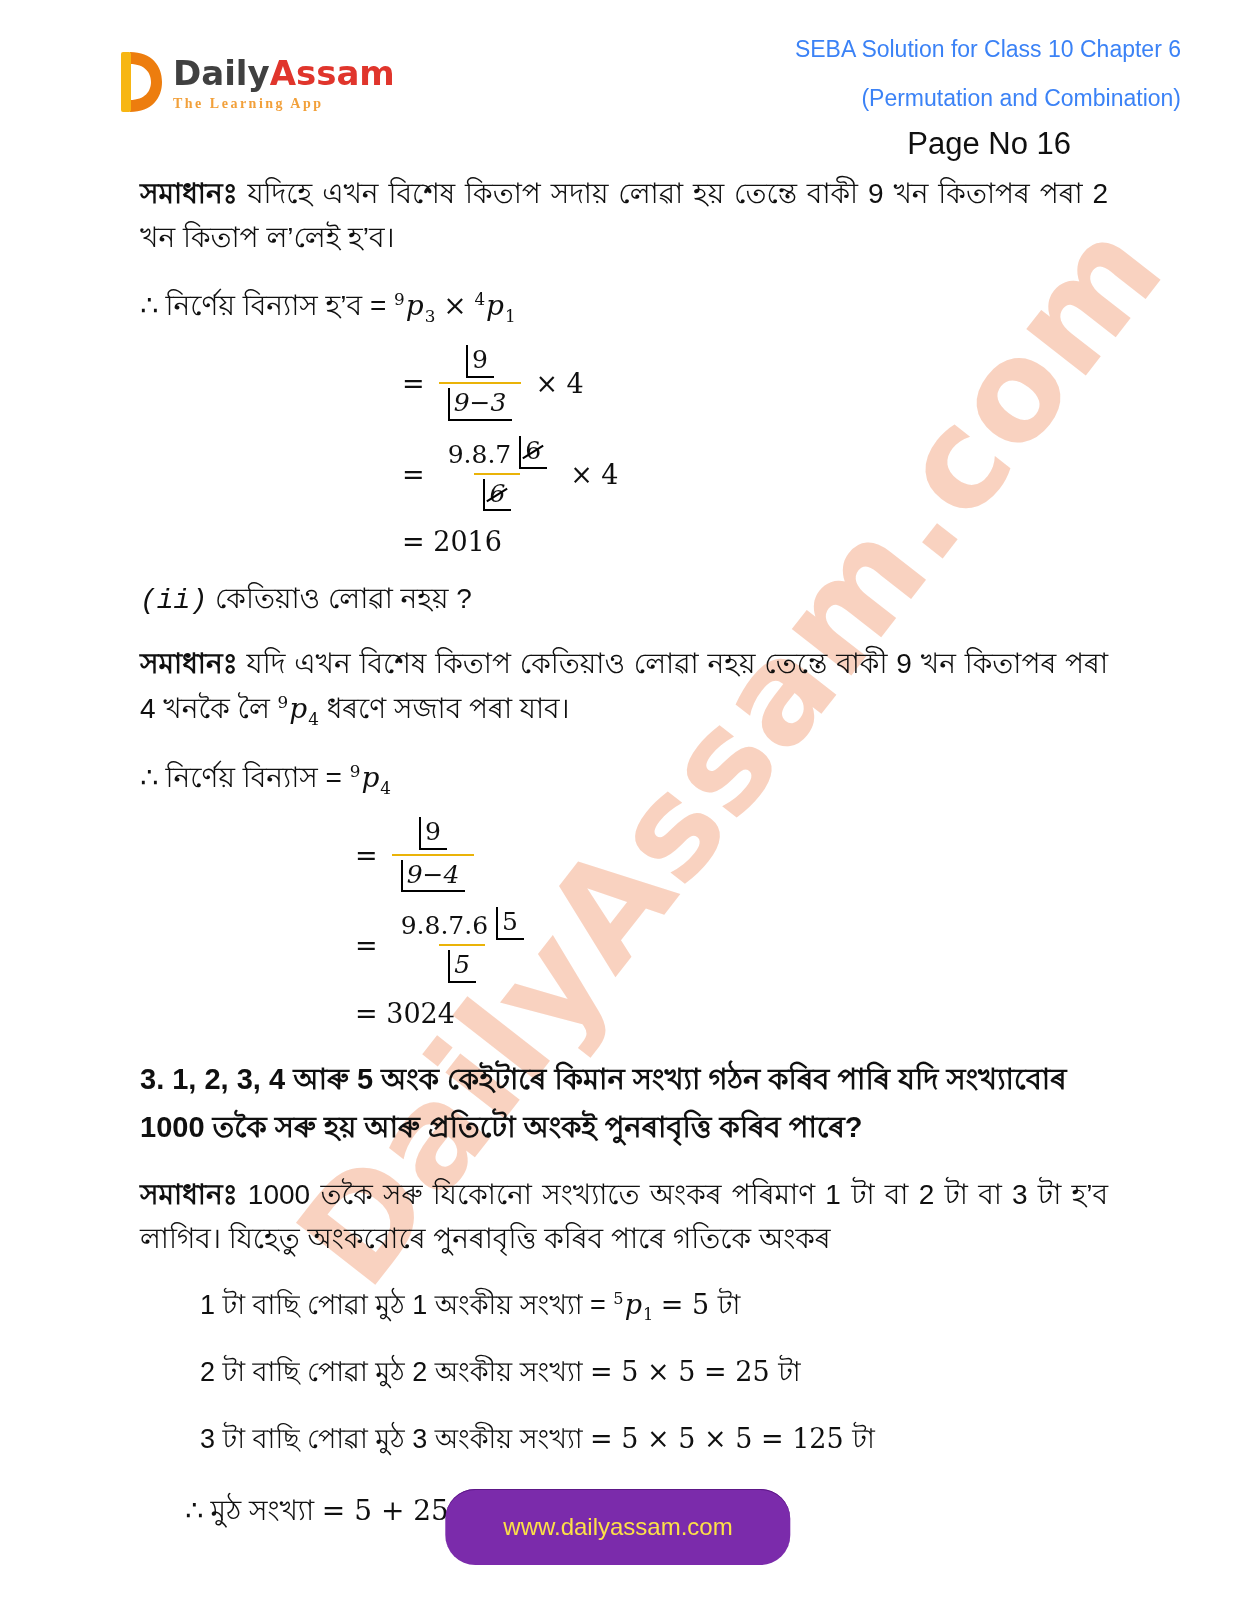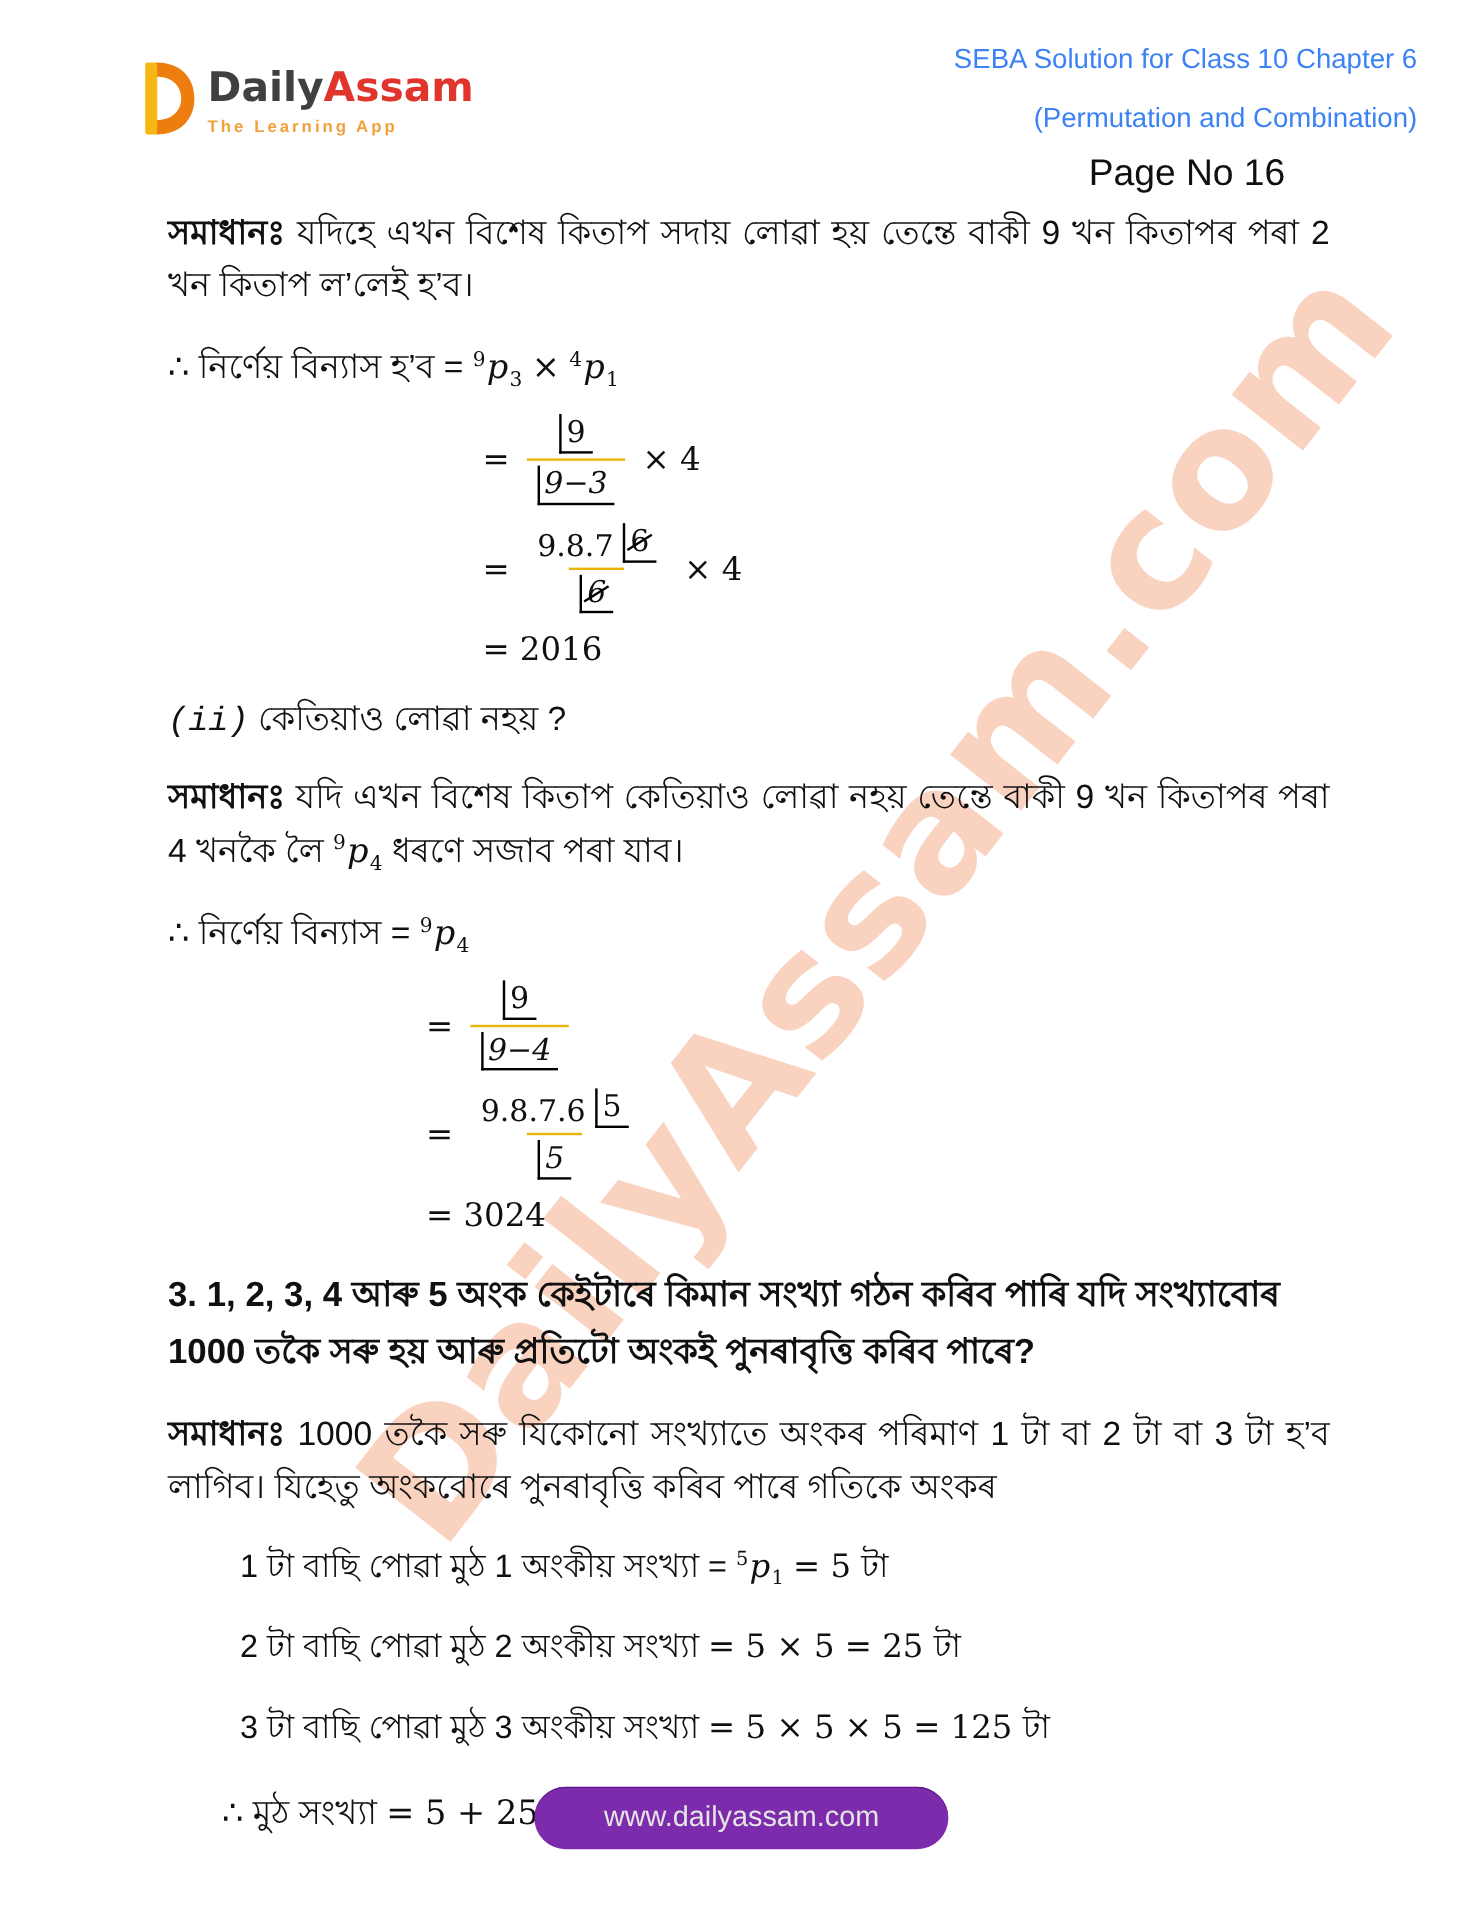--- a/index.html
+++ b/index.html
@@ -18,21 +18,21 @@
     color:rgba(244,166,130,0.50);
     z-index:0; letter-spacing:2px;
     font-family:"DejaVu Sans",sans-serif;
   }
   
   .header { position:relative; height:172px; z-index:2; }
   .logo { position:absolute; left:118px; top:50px; display:flex; gap:9px; align-items:center; }
   .logo-text .logo-name { font-size:34px; font-weight:bold; font-family:"DejaVu Sans",sans-serif; line-height:1.05; }
   .logo-daily { color:#404040; }
   .logo-assam { color:#e0352c; }
-  .logo-tagline { font-size:14px; font-weight:bold; color:#f2a03a; letter-spacing:2.5px; margin-top:5px; }
+  .logo-tagline { font-size:14px; font-weight:bold; color:#f2a03a; letter-spacing:2.5px; margin-top:5px;font-family:Liberation Serif, serif; }
   .header-right { position:absolute; right:55px; top:36px; text-align:right; font-size:23px; font-weight:500; color:#3b82f6; }
   .header-right .hr-line1 { margin-bottom:22px; }
   .page-no { position:absolute; right:165px; top:126px; font-size:31px; font-weight:500; }
   
   .content { position:relative; z-index:1; margin:0 128px 0 140px; }
   .para { font-size:28px; line-height:1.58; text-align:justify; }
   .para .lbl { font-weight:bold; }
   .eq-intro { margin-top:24px; font-size:28px; }
   .math { font-family:"DejaVu Serif",serif; }
   .pnot { font-family:"DejaVu Serif",serif; white-space:nowrap; }
@@ -58,22 +58,22 @@
   .part-line { margin-top:20px; font-size:28px; }
   .part-line .marker { font-family:Liberation Mono, monospace; font-style:italic; }
   .question { margin-top:26px; font-size:29px; font-weight:bold; line-height:1.66; }
   .count-line { margin-left:60px; margin-top:22px; font-size:27px; }
   .count-line .mth { font-family:"DejaVu Serif",serif; }
   .total-line { margin-left:45px; margin-top:26px; font-size:28px; }
   .total-line .mth { font-family:"DejaVu Serif",serif; }
   
   .footer-pill {
     position:absolute; left:50%; top:1489px; transform:translateX(-50%);
-    background:#7b2bab; color:#e5e5e5; z-index:2;
-    padding:12px 58px; border-radius:30px; font-size:24px;
+    background:#7b2bab; color:#fde047; z-index:2;
+    padding:24px 58px; border-radius:30px; font-size:24px;
     box-shadow:0 1px 0 #5d1787 inset;
   }
 </style>
 </head>
 <body>
 
 <div class="watermark">DailyAssam.com</div>
 
 <div class="header">
   <div class="logo">

